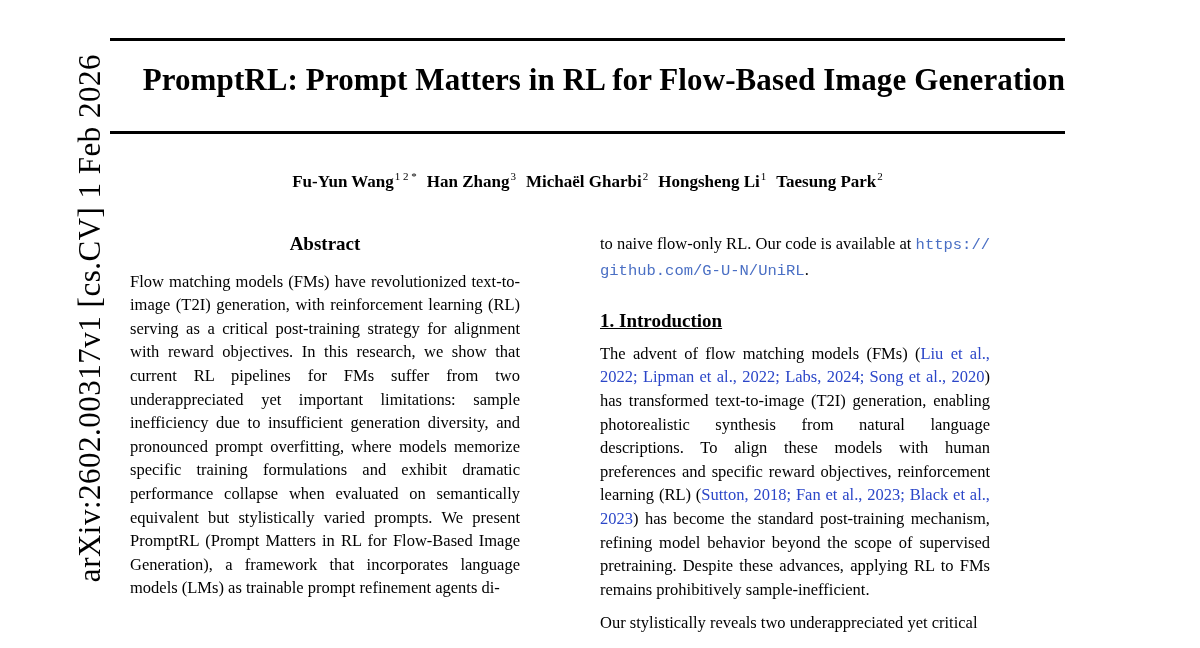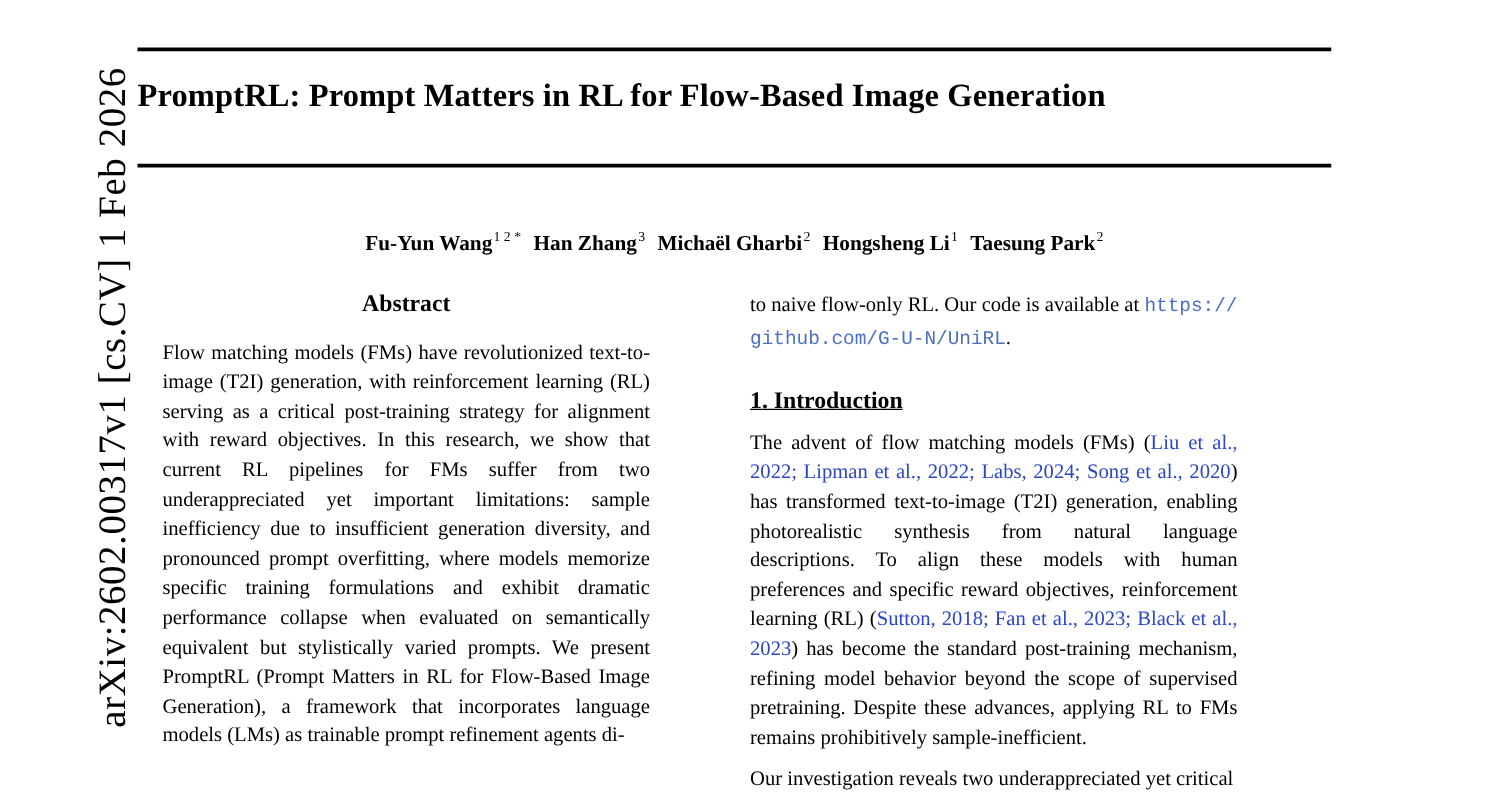--- a/index.html
+++ b/index.html
@@ -48,31 +48,31 @@
     background: #000;
   }
   .rule-top { top: 38px; }
   .rule-bottom { top: 131px; }
 
   .paper-title {
     position: absolute;
     left: 110px;
     top: 62px;
     width: 955px;
-    text-align: left;
-    font-size: 26px;
+    text-align: right;
+    font-size: 31px;
     font-weight: bold;
     font-family: "Liberation Serif", serif;
     letter-spacing: 0.1px;
   }
 
   .authors {
     position: absolute;
     left: 110px;
-    top: 184px;
+    top: 170px;
     width: 955px;
     text-align: center;
     font-size: 17px;
     font-weight: bold;
     font-family: "Liberation Serif", serif;
   }
   .authors .author { white-space: nowrap; }
   .authors .sep { display: inline-block; width: 10px; }
   .authors sup {
     font-size: 11px;
@@ -143,16 +143,16 @@
     <p class="body"><span>Flow matching models (FMs) have revolutionized text-to-image (T2I) generation, with reinforcement learning (RL) serving as a critical post-training strategy for alignment with reward objectives. In this research, we show that current RL pipelines for FMs suffer from two underappreciated yet important limitations: sample inefficiency due to insufficient generation diversity, and pronounced prompt overfitting, where models memorize specific training formulations and exhibit dramatic performance collapse when evaluated on semantically equivalent but stylistically varied prompts. We present </span><span class="bold">PromptRL</span><span> (</span><span class="bold">P</span><span>rompt </span><span class="bold">M</span><span>atters in </span><span class="bold">RL</span><span> for Flow-Based Image Generation), a framework that incorporates language models (LMs) as trainable prompt refinement agents di-</span></p>
   </div>
 
   <div class="col col-right">
     <p class="body"><span>to naive flow-only RL. Our code is available at </span><span class="mono-link">https://github.com/G-U-N/UniRL</span><span>.</span></p>
 
     <div class="section-heading">1. Introduction</div>
 
     <p class="body"><span>The advent of flow matching models (FMs) (</span><span class="cite">Liu et al., 2022; Lipman et al., 2022; Labs, 2024; Song et al., 2020</span><span>) has transformed text-to-image (T2I) generation, enabling photorealistic synthesis from natural language descriptions. To align these models with human preferences and specific reward objectives, reinforcement learning (RL) (</span><span class="cite">Sutton, 2018; Fan et al., 2023; Black et al., 2023</span><span>) has become the standard post-training mechanism, refining model behavior beyond the scope of supervised pretraining. Despite these advances, applying RL to FMs remains prohibitively sample-inefficient.</span></p>
 
-    <p class="body">Our investigation reveals two underappreciated yet critical</p>
+    <p class="body">Our stylistically reveals two underappreciated yet critical</p>
   </div>
 
 </div>
 
 </body></html>

